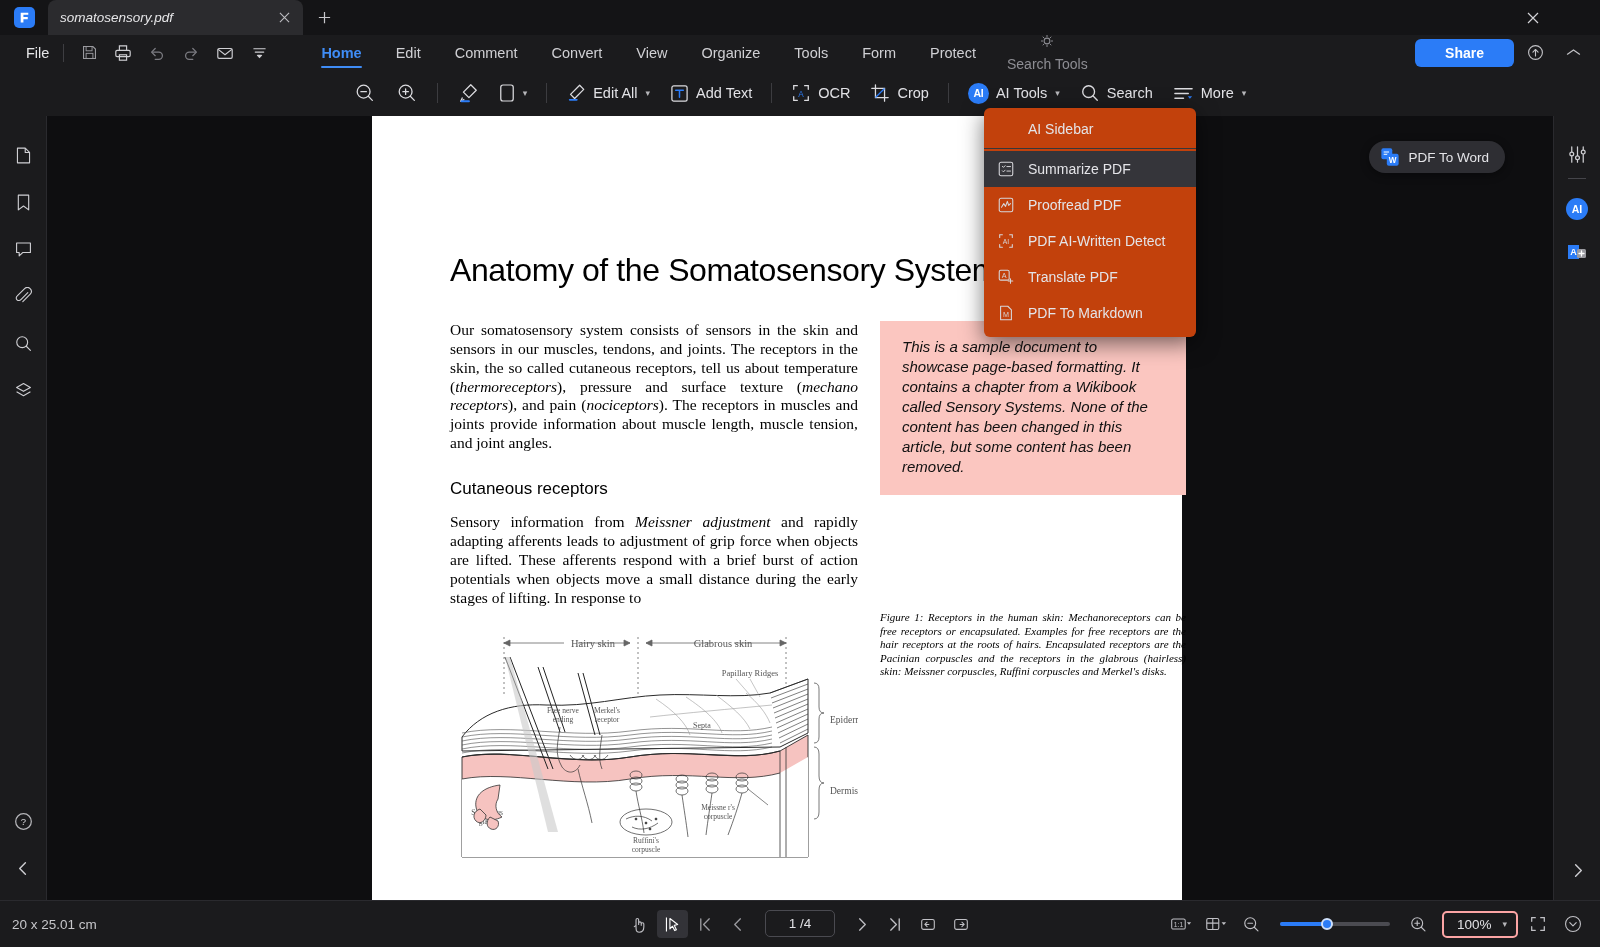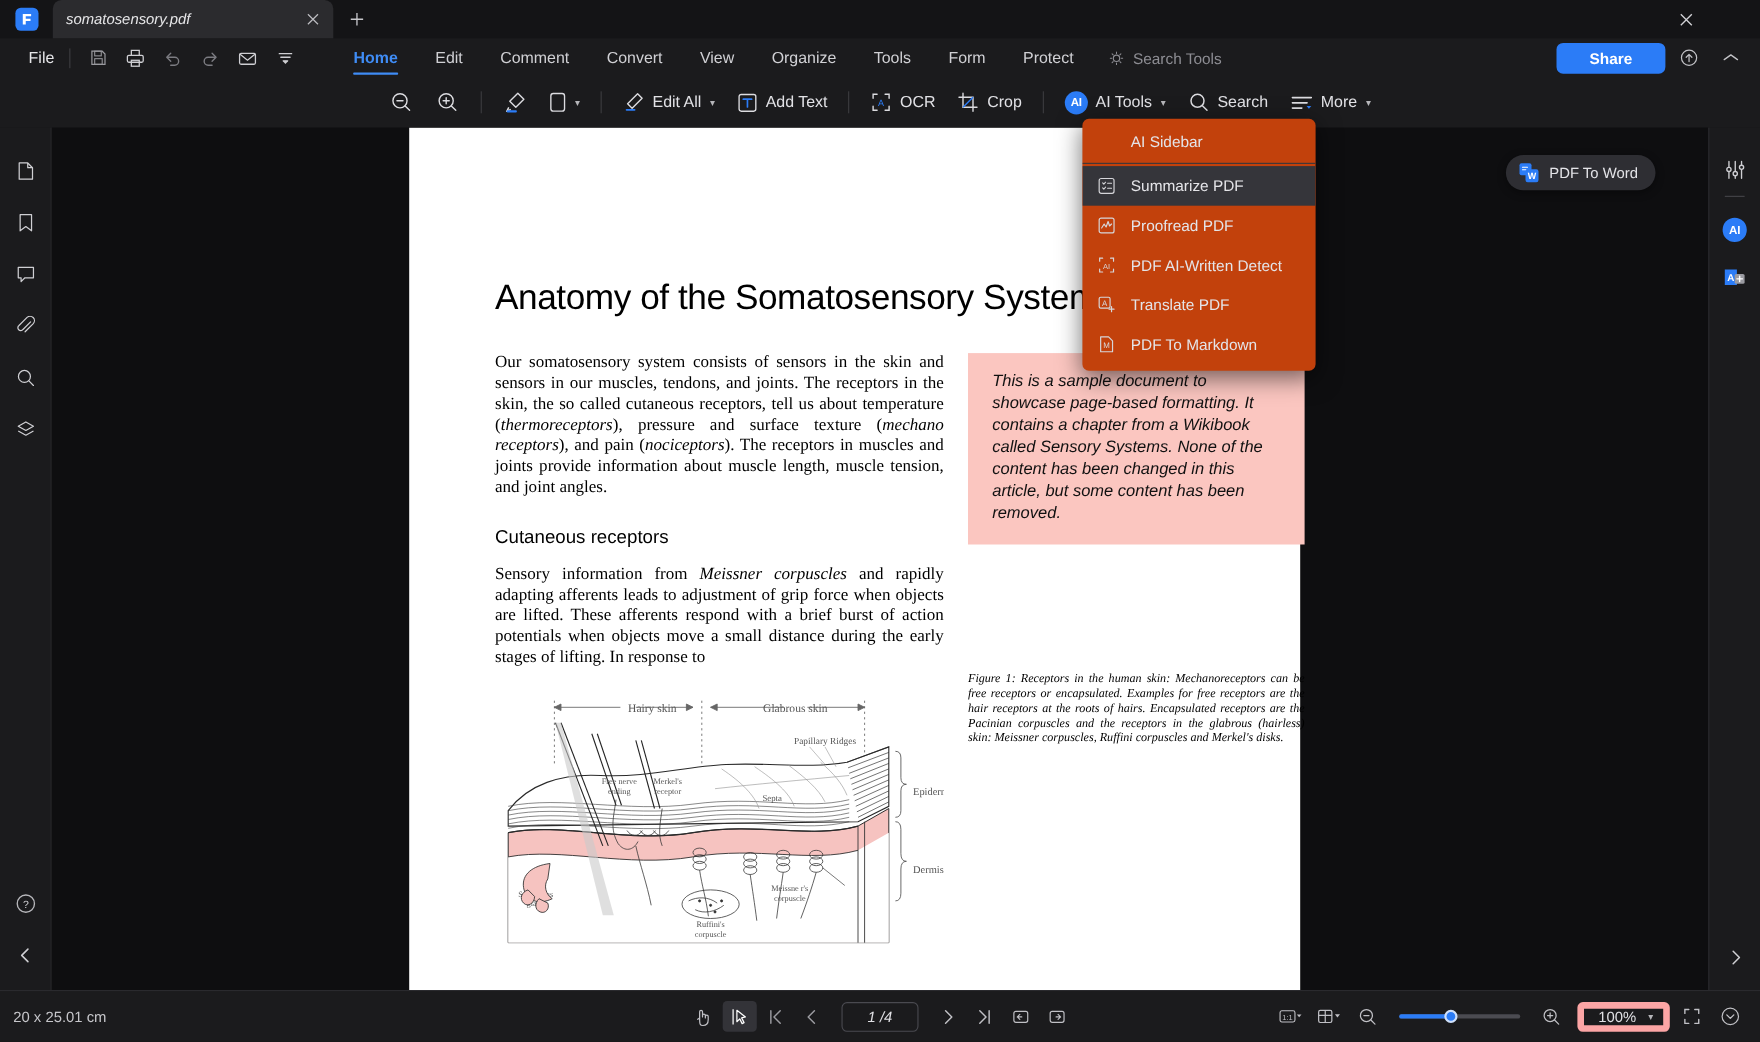--- a/index.html
+++ b/index.html
@@ -60,21 +60,21 @@
   .ribbon-tabs { display: flex; align-items: center; gap: 0; margin-left: 28px; }
   .rtab {
     font-size: 14.5px; color: #d0d0d4; padding: 0 17px; height: 35px;
     display: flex; align-items: center; position: relative; white-space: nowrap;
   }
   .rtab.active { color: #3f8cf5; font-weight: bold; }
   .rtab.active::after {
     content: ''; position: absolute; left: 17px; right: 17px; bottom: 2px; height: 2.5px;
     background: #3f8cf5; border-radius: 2px;
   }
-  .searchtools { display: flex; align-items: center; gap: 7px; margin-left: 14px; color: #8d8d93; font-size: 14px; }
+  .searchtools { display: flex; align-items: center; gap: 7px; margin-left: 14px; color: #8d8d93; font-size: 14px; flex-direction: column; }
   .mb-right { margin-left: auto; display: flex; align-items: center; padding-right: 10px; gap: 4px;}
   .sharebtn {
     background: #2b7cf7; color: #ffffff; font-size: 14px; font-weight: bold;
     height: 28px; border-radius: 6px; padding: 0 30px; display: flex; align-items: center;
   }
   .mr-ico { width: 34px; height: 30px; display: flex; align-items: center; justify-content: center; color: #c2c2c6; }
 
   
   .toolbar {
     height: 46px; background: #1b1b1d; display: flex; align-items: center;
@@ -157,35 +157,35 @@
   .rb-ico { width: 34px; height: 44px; display: flex; align-items: center; justify-content: center; color: #cfcfd3; }
   .rb-div { width: 18px; height: 1px; background: #45454a; margin: 2px 0 8px 0; }
   .rb-bottom { position: absolute; bottom: 8px; }
 
   
   .statusbar {
     height: 47px; background: #1b1b1d; display: flex; align-items: center; flex: none;
     border-top: 1px solid #2a2a2e; position: relative; padding: 0 12px;
   }
   .dims { font-size: 13.5px; color: #c6c6ca; }
-  .sb-center { position: absolute; left: 50%; transform: translateX(-50%); display: flex; align-items: flex-end; gap: 2px; font-style: italic; }
+  .sb-center { position: absolute; left: 50%; transform: translateX(-50%); display: flex; align-items: flex-start; gap: 2px; }
   .sb-ico { width: 31px; height: 28px; display: flex; align-items: center; justify-content: center; color: #c0c0c5; border-radius: 4px;}
   .sb-ico.act { background: #333338; color: #fff; }
   .pagebox {
     width: 70px; height: 27px; border: 1px solid #4a4a50; border-radius: 5px;
     display: flex; align-items: center; justify-content: center; font-size: 13.5px;
     color: #e0e0e4; margin: 0 9px;
   }
   .sb-right { margin-left: auto; display: flex; align-items: center; gap: 4px; }
   .slider { width: 110px; height: 4px; background: #4b4b51; border-radius: 2px; position: relative; margin: 0 9px; }
   .slider .fill { position: absolute; left:0; top:0; height: 4px; width: 47px; background: #2b7cf7; border-radius: 2px;}
   .slider .knob { position: absolute; left: 41px; top: -4px; width: 12px; height: 12px; border-radius: 50%;
     background: #2b7cf7; border: 2px solid #cfe0fb; }
   .zoombox {
-    height: 27px; border: 6px solid #fca5a5; border-radius: 5px; display: flex; align-items: center;
+    height: 27px; border: 2px solid #fca5a5; border-radius: 5px; display: flex; align-items: center;
     gap: 10px; padding: 0 9px 0 13px; font-size: 13.5px; color: #e0e0e4; margin-left: 4px;
   }
   svg { display: block; }
 </style>
 </head>
 <body>
 
 <div class="app">
 
   <div class="titlebar">
@@ -559,21 +559,21 @@
       <div class="page">
         <div class="doctitle">Anatomy of the Somatosensory System</div>
 
 
         <div class="cols">
           <div class="colL">
             <p class="ptext"><span>Our somatosensory system consists of sensors in the skin and sensors in our muscles, tendons, and joints. The receptors in the skin, the so called cutaneous receptors, tell us about temperature (</span><i>thermoreceptors</i><span>), pressure and surface texture (</span><i>mechano receptors</i><span>), and pain (</span><i>nociceptors</i><span>). The receptors in muscles and joints provide information about muscle length, muscle tension, and joint angles.</span></p>
 
             <h2 class="h2">Cutaneous receptors</h2>
 
-            <p class="ptext"><span>Sensory information from </span><i>Meissner corpuscles</i><span> and rapidly adapting afferents leads to adjustment of grip force when objects are lifted. These afferents respond with a brief burst of action potentials when objects move a small distance during the early stages of lifting. In response to</span></p>
+            <p class="ptext"><span>Sensory information from </span><i>Meissner adjustment</i><span> and rapidly adapting afferents leads to adjustment of grip force when objects are lifted. These afferents respond with a brief burst of action potentials when objects move a small distance during the early stages of lifting. In response to</span></p>
 
             <div class="figbox">
               <svg viewBox="0 0 408 230" width="408" height="232">
                 <g font-family="Liberation Serif" fill="#555">
 
                   <g stroke="#666" stroke-width="0.8" fill="none">
                     <path d="M54 16 h60 M180 16 h-52"></path>
                       <path d="M196 16 h66 M336 16 h-52"></path>
                     <path d="M54 16 l6 -3 v6 z" fill="#666"></path>
                       <path d="M180 16 l-6 -3 v6 z" fill="#666"></path>

